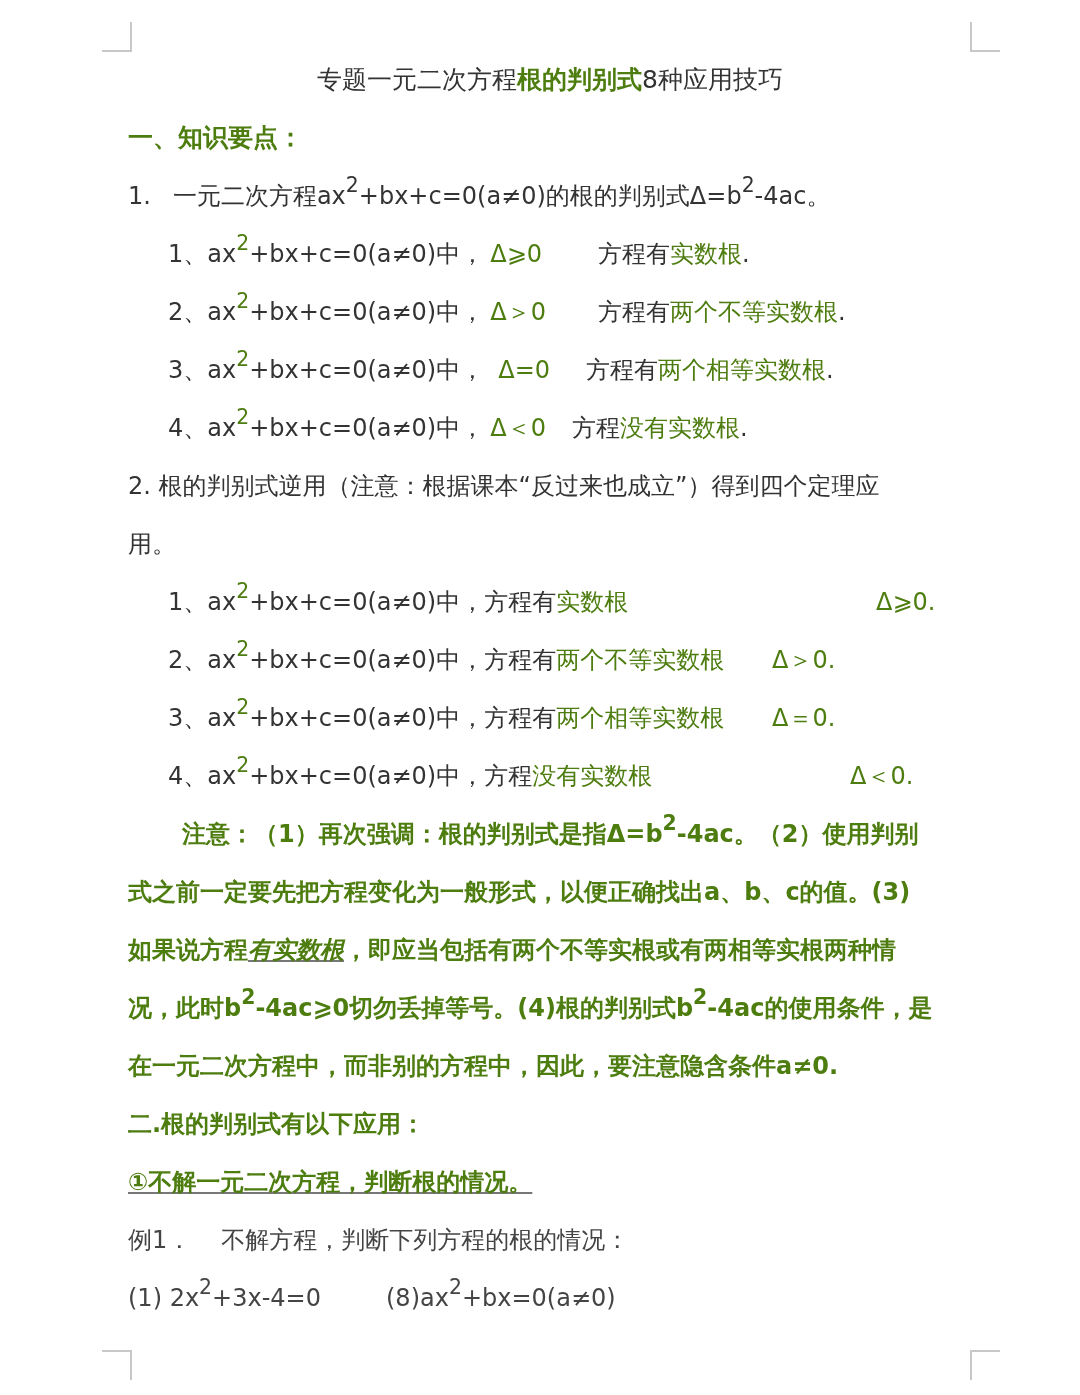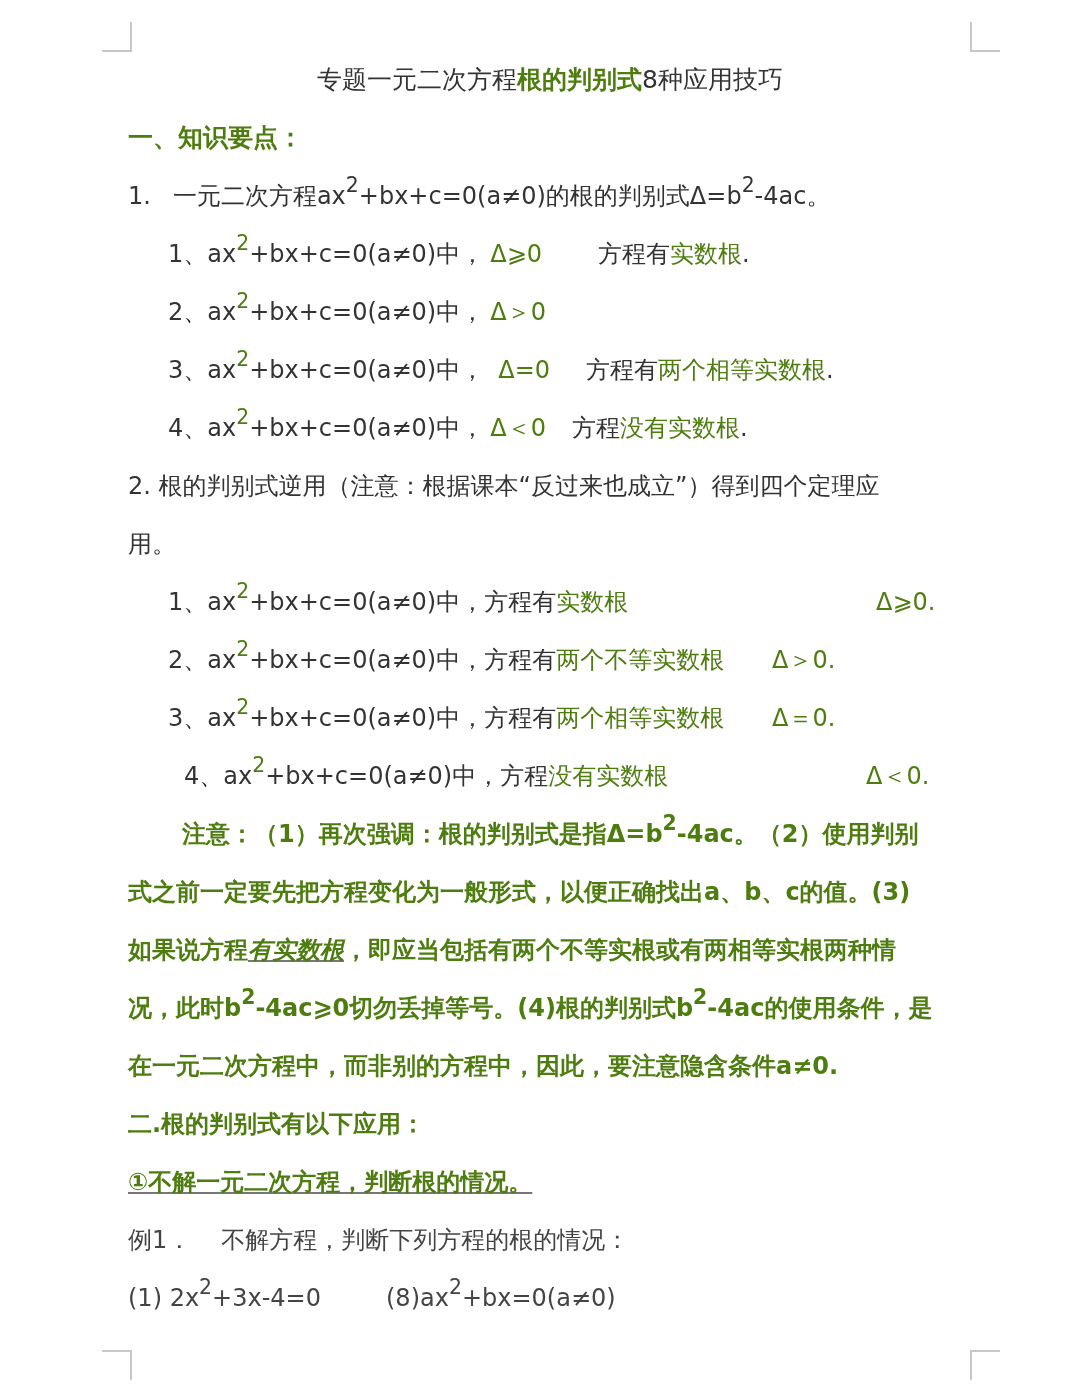--- a/index.html
+++ b/index.html
@@ -37,20 +37,21 @@
 <div class="line" style="left:128px;top:180px;">
   <span>1.</span><span style="display:inline-block;width:22px"></span><span>一元二次方程ax</span><sup>2</sup><span>+bx+c=0(a≠0)的根的判别式Δ=b</span><sup>2</sup><span>-4ac。</span>
 </div>
 
 <div class="line" style="left:168px;top:238px;">
   <span>1、ax</span><sup class="red">2</sup><span>+bx+c=0(a≠0)中，</span><span class="red" style="margin-left:6px">Δ⩾0</span>
   <span class="pos" style="left:430px"><span>方程有</span><span class="red">实数根</span><span>.</span></span>
 </div>
 <div class="line" style="left:168px;top:296px;">
   <span>2、ax</span><sup class="red">2</sup><span>+bx+c=0(a≠0)中，</span><span class="red" style="margin-left:6px">Δ＞0</span>
+  <span class="pos" style="left:430px"><span>方程有</span><span class="red">两个不等实数根</span><span>.</span></span>
 </div>
 <div class="line" style="left:168px;top:354px;">
   <span>3、ax</span><sup class="red">2</sup><span>+bx+c=0(a≠0)中，</span><span class="red" style="margin-left:14px">Δ=0</span>
   <span class="pos" style="left:418px"><span>方程有</span><span class="red">两个相等实数根</span><span>.</span></span>
 </div>
 <div class="line" style="left:168px;top:412px;">
   <span>4、ax</span><sup class="red">2</sup><span>+bx+c=0(a≠0)中，</span><span class="red" style="margin-left:6px">Δ＜0</span>
   <span class="pos" style="left:404px"><span>方程</span><span class="red">没有实数根</span><span>.</span></span>
 </div>
 
@@ -62,21 +63,21 @@
   <span class="pos red" style="left:708px">Δ⩾0.</span>
 </div>
 <div class="line" style="left:168px;top:644px;width:800px;">
   <span>2、ax</span><sup class="red">2</sup><span>+bx+c=0(a≠0)中，</span><span>方程有</span><span class="red">两个不等实数根</span>
   <span class="pos red" style="left:604px">Δ＞0.</span>
 </div>
 <div class="line" style="left:168px;top:702px;width:800px;">
   <span>3、ax</span><sup class="red">2</sup><span>+bx+c=0(a≠0)中，</span><span>方程有</span><span class="red">两个相等实数根</span>
   <span class="pos red" style="left:604px">Δ＝0.</span>
 </div>
-<div class="line" style="left:168px;top:760px;width:800px;margin-left:16px;">
+<div class="line" style="left:168px;top:760px;width:800px;">
   <span>4、ax</span><sup class="red">2</sup><span>+bx+c=0(a≠0)中，</span><span>方程</span><span class="red">没有实数根</span>
   <span class="pos red" style="left:682px">Δ＜0.</span>
 </div>
 
 <div class="line red bold" style="left:182px;top:818px;">
   <span>注意：（1）再次强调：根的判别式是指Δ=b</span><sup>2</sup><span>-4ac。（2）使用判别</span>
 </div>
 <div class="line red bold" style="left:128px;top:876px;">式之前一定要先把方程变化为一般形式，以便正确找出a、b、c的值。(3)</div>
 <div class="line red bold" style="left:128px;top:934px;">
   <span>如果说方程</span><span class="ul italic">有实数根</span><span>，即应当包括有两个不等实根或有两相等实根两种情</span>

